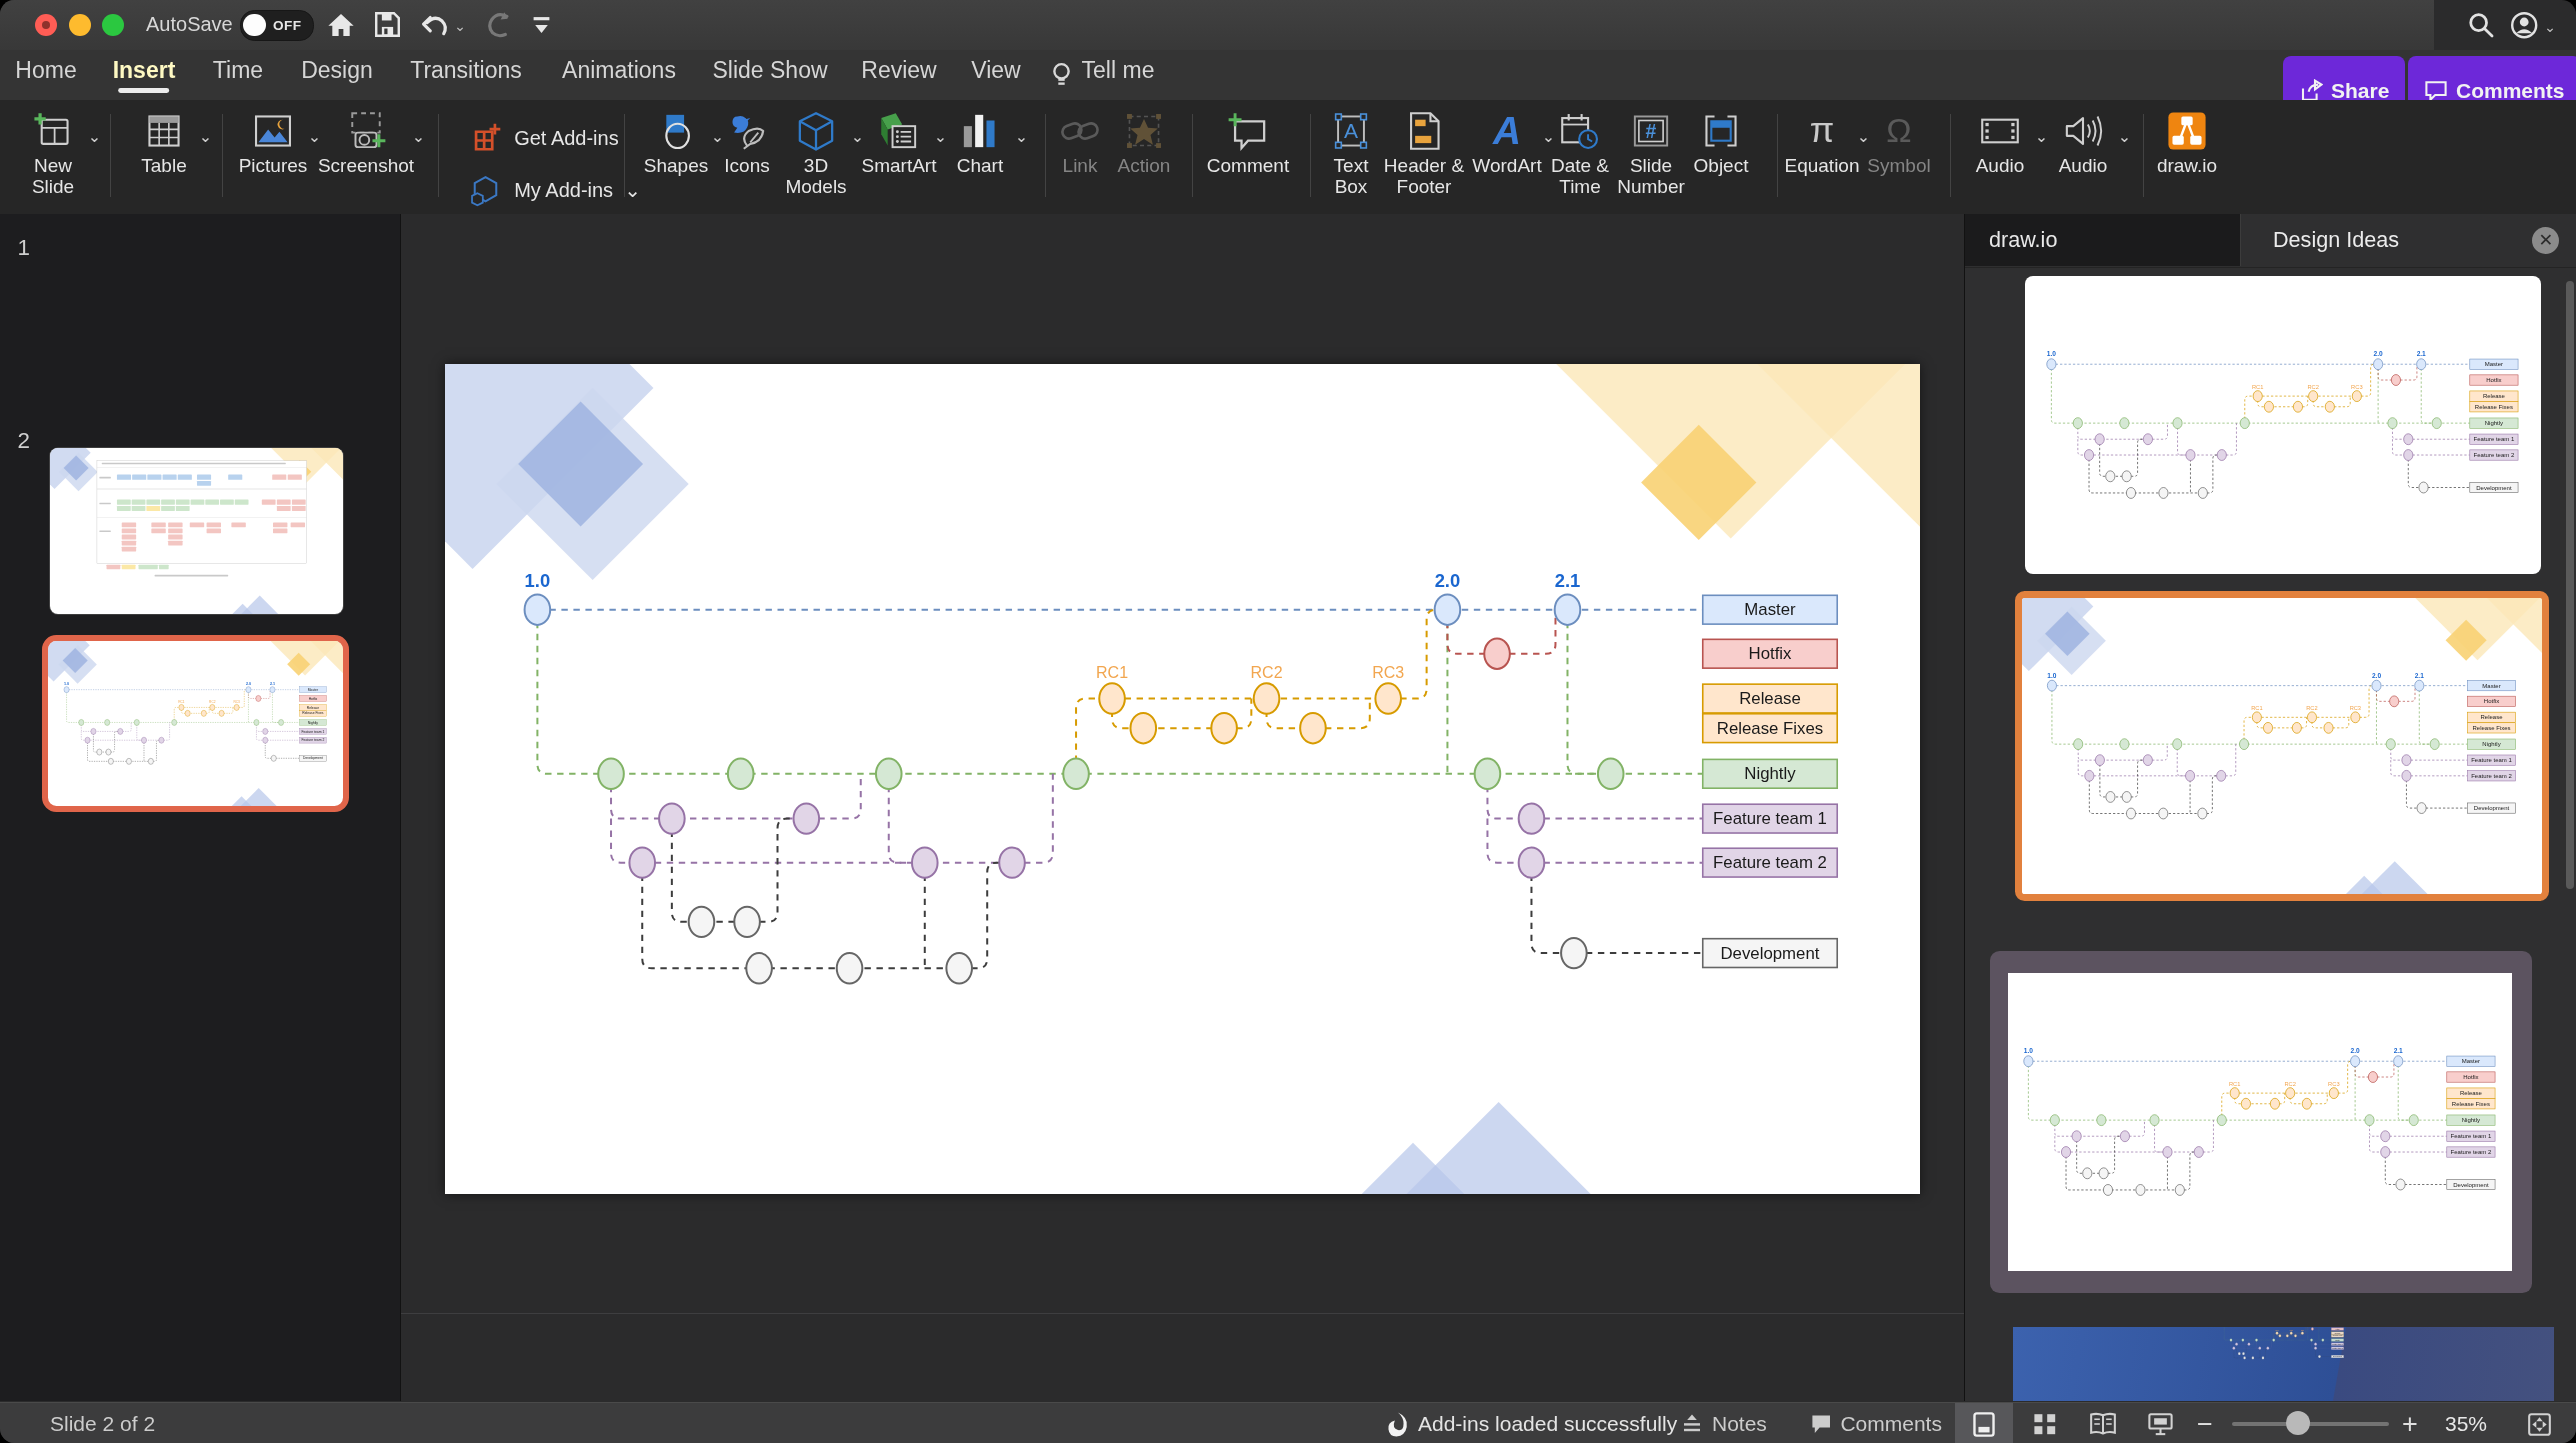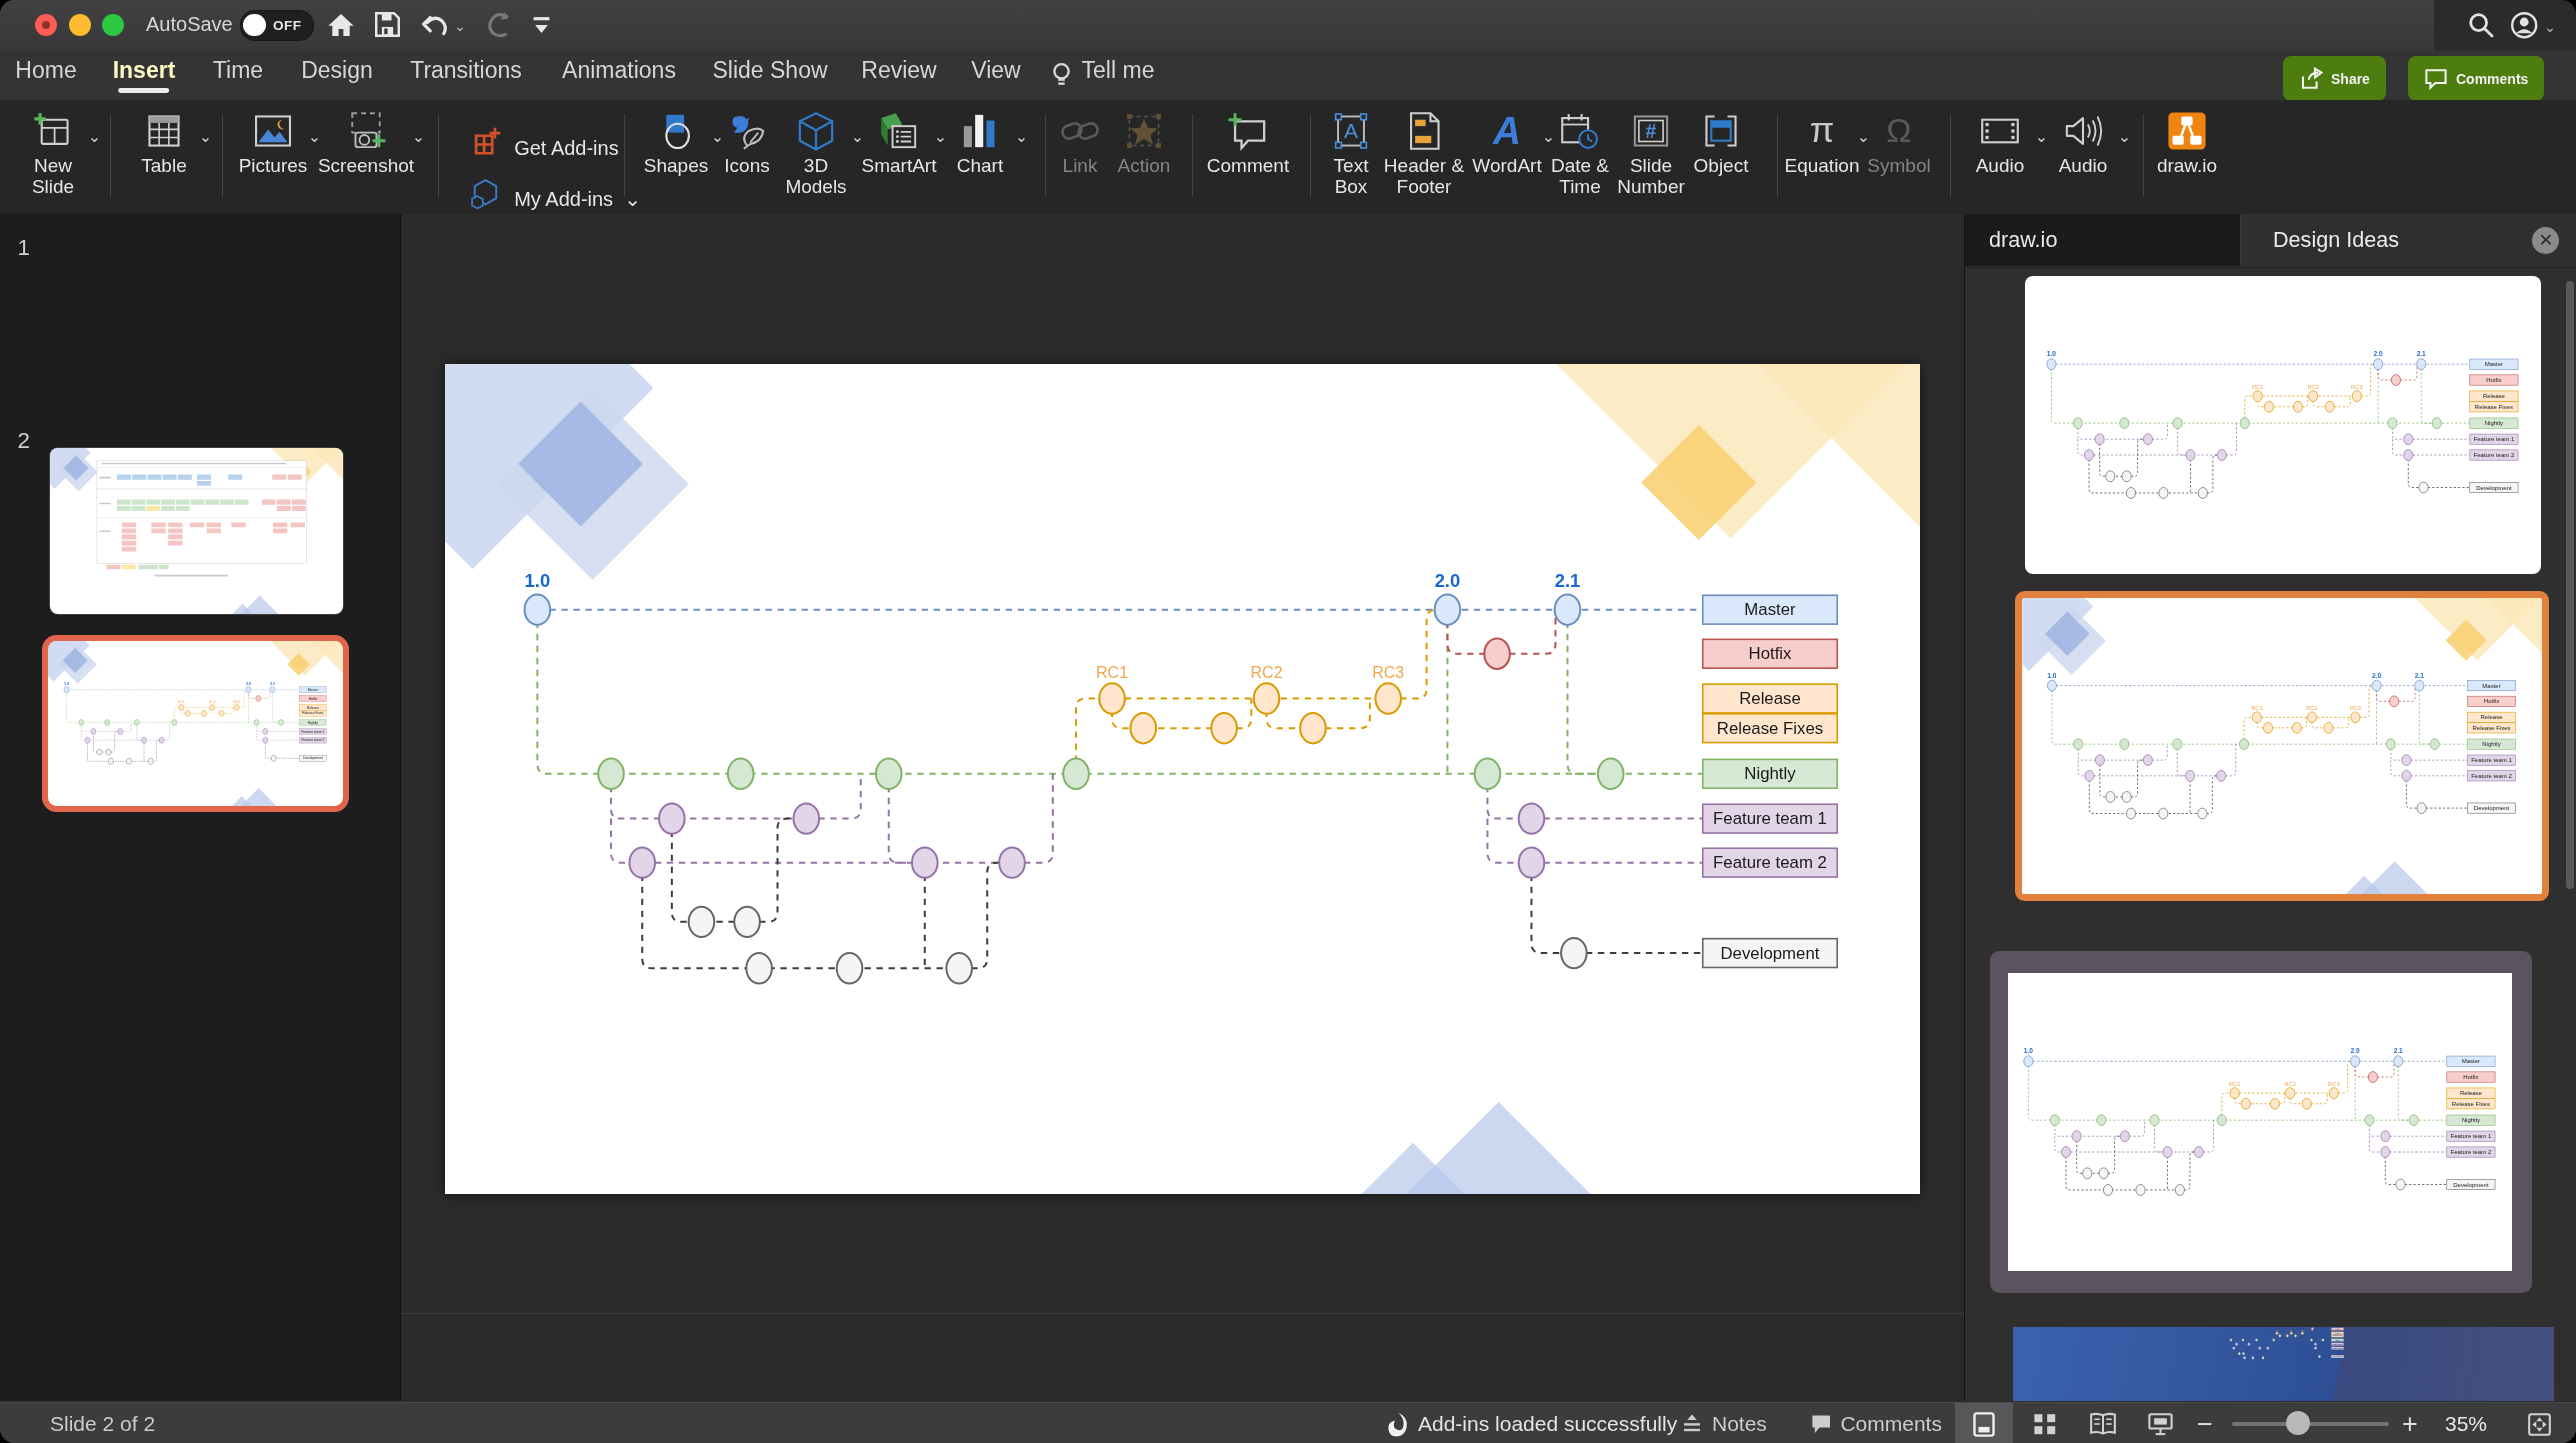--- a/index.html
+++ b/index.html
@@ -11,30 +11,30 @@
   .title-text{position:absolute;top:11.2px;width:100%;text-align:center;color:#ededed;font-size:24px;font-weight:bold;letter-spacing:0.4px;}
   .autosave-label{position:absolute;left:146px;top:12.8px;color:#d8d8d8;font-size:20px;}
   .as-pill{position:absolute;left:240px;top:10.4px;width:72px;height:29px;border-radius:14.4px;background:#1f1f1f;border:0.8px solid #171717;}
   .as-knob{position:absolute;left:2.4px;top:2.4px;width:22.4px;height:22.4px;border-radius:50%;background:#fdfdfd;}
   .as-off{position:absolute;left:32px;top:6.4px;color:#e6e6e6;font-size:13.6px;font-weight:bold;letter-spacing:0.4px;}
   
   #tabrow{position:absolute;left:0;top:50px;width:2576px;height:50px;background:#343434;}
   .rtab{position:absolute;top:7px;transform:translateX(-50%);color:#d6d6d6;font-size:23px;white-space:nowrap;cursor:default;}
   .rtab.active{color:#fef9c3;font-weight:bold;}
   .rtab.active::after{content:"";position:absolute;left:50%;transform:translateX(-50%);bottom:-8.8px;width:51px;height:4.8px;border-radius:2.4px;background:#ececec;}
-  .pillbtn{position:absolute;top:6.4px;height:37px;border-radius:8px;background:#4d7c0f;color:#f2f2f2;font-size:14px;font-weight:bold;display:flex;align-items:center;gap:8px;padding:4px 16px;}
+  .pillbtn{position:absolute;top:6.4px;height:37px;border-radius:8px;background:#6d28d9;color:#f2f2f2;font-size:21px;font-weight:bold;display:flex;align-items:center;gap:8px;padding:16px 16px;}
   
   #ribbon{position:absolute;left:0;top:100px;width:2576px;height:114px;background:#262626;border-bottom:0.8px solid #1d1d1d;}
   .rsep{position:absolute;top:14.4px;width:0.8px;height:83px;background:#434343;}
   .rbtn{position:absolute;top:8px;height:99px;border-radius:6.4px;text-align:center;color:#e6e6e6;font-size:19px;line-height:21.6px;}
   .rbtn .ric{display:block;margin:1.6px auto 3.2px;width:42px;height:42px;}
   .rbtn .chev{position:absolute;top:17.6px;right:-3.2px;color:#cfcfcf;font-size:16px;}
   .rbtn.dim{color:#858585;}
   .rbtn.dim svg{opacity:.45;}
-  .addin-row{position:absolute;height:42px;display:flex;align-items:flex-end;gap:11.2px;color:#e6e6e6;font-size:20px;white-space:nowrap;}
+  .addin-row{position:absolute;height:42px;display:flex;align-items:center;gap:11.2px;color:#e6e6e6;font-size:20px;white-space:nowrap;}
   
   #thumbpanel{position:absolute;left:0;top:214px;width:400px;height:1187px;background:#1d1d1f;border-right:0.8px solid #121212;}
   .thumb-num{position:absolute;color:#cfcfcf;font-size:22.4px;}
   #thumb1{position:absolute;left:50px;top:234px;width:293px;height:166px;background:#fff;border-radius:8px;overflow:hidden;box-shadow:0 0 0 0.8px #4a4a4a;}
   #thumb2{position:absolute;left:42px;top:421px;width:307px;height:177px;background:#fff;border:6.4px solid #e0654a;border-radius:14.4px;overflow:hidden;box-sizing:border-box;}
   
   #editor{position:absolute;left:401px;top:214px;width:1563px;height:1187px;background:#2b2b2c;}
   #slide{position:absolute;left:44px;top:150px;width:1475px;height:830px;background:#fff;box-shadow:0 0 11.2px rgba(0,0,0,.55);}
   #notes-divider{position:absolute;left:0;top:1099px;width:1563px;height:0.8px;background:#3e3e40;}
   #notes-area{position:absolute;left:0;top:1100px;width:1563px;height:87px;background:#272728;}

